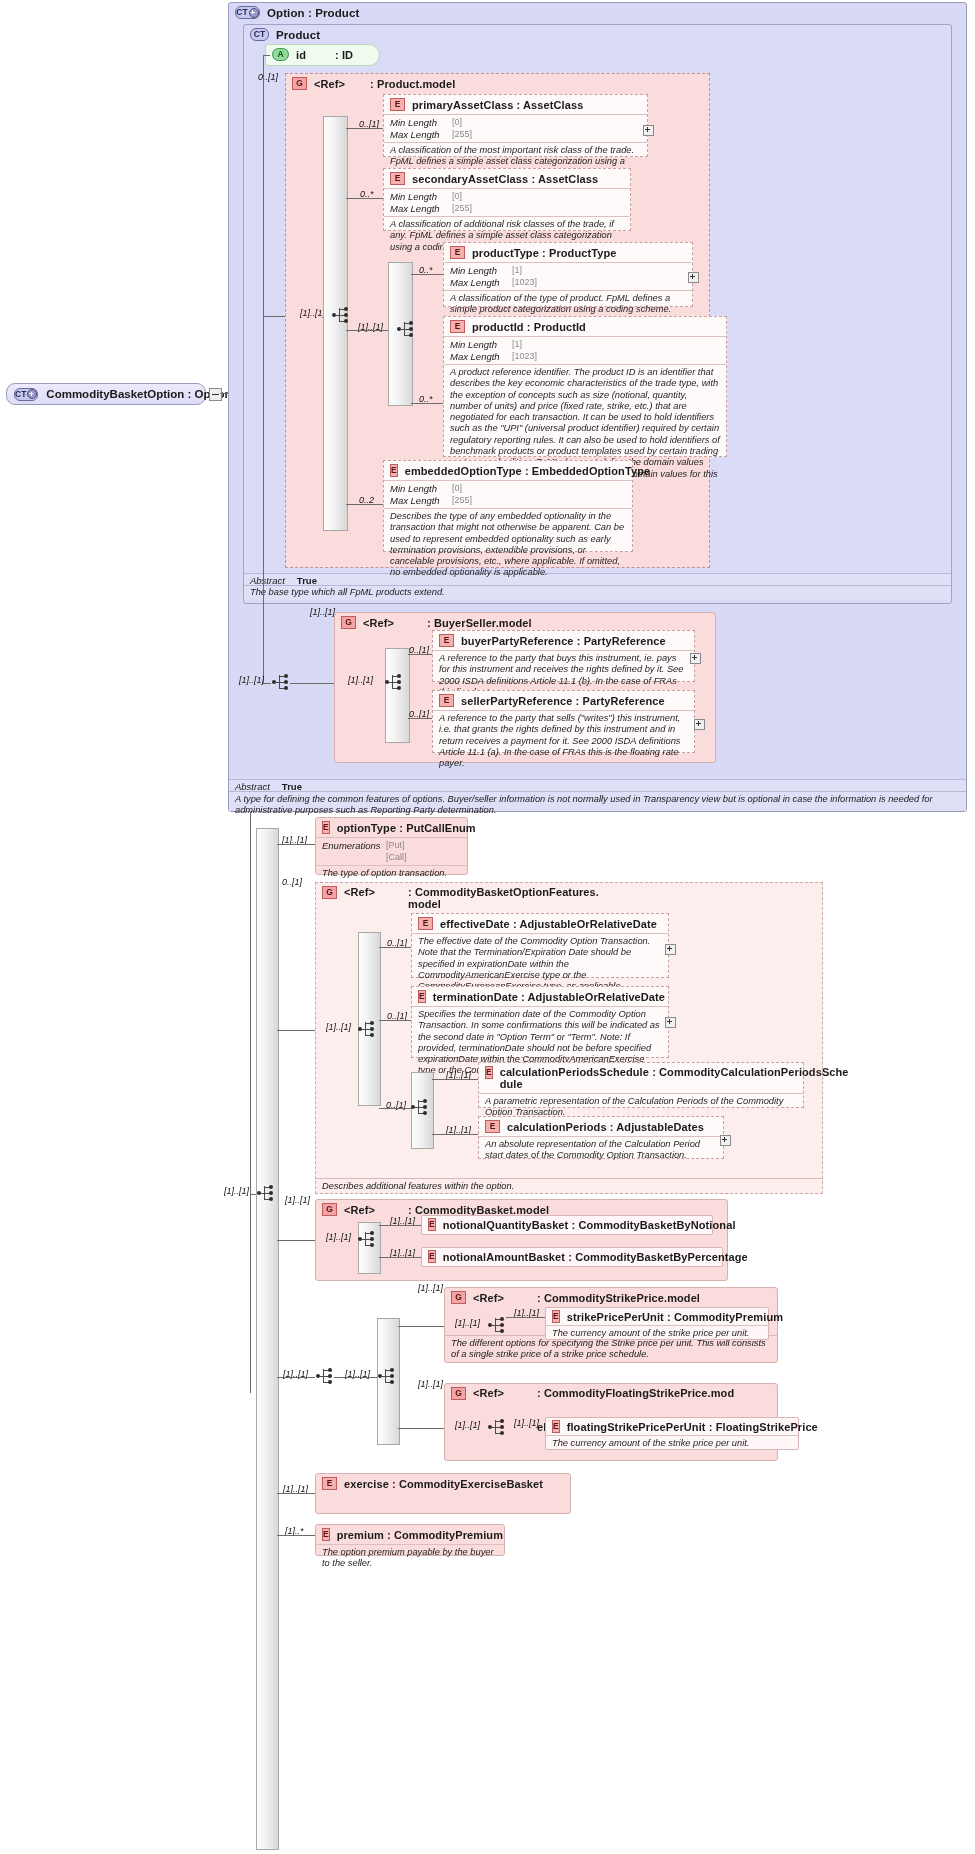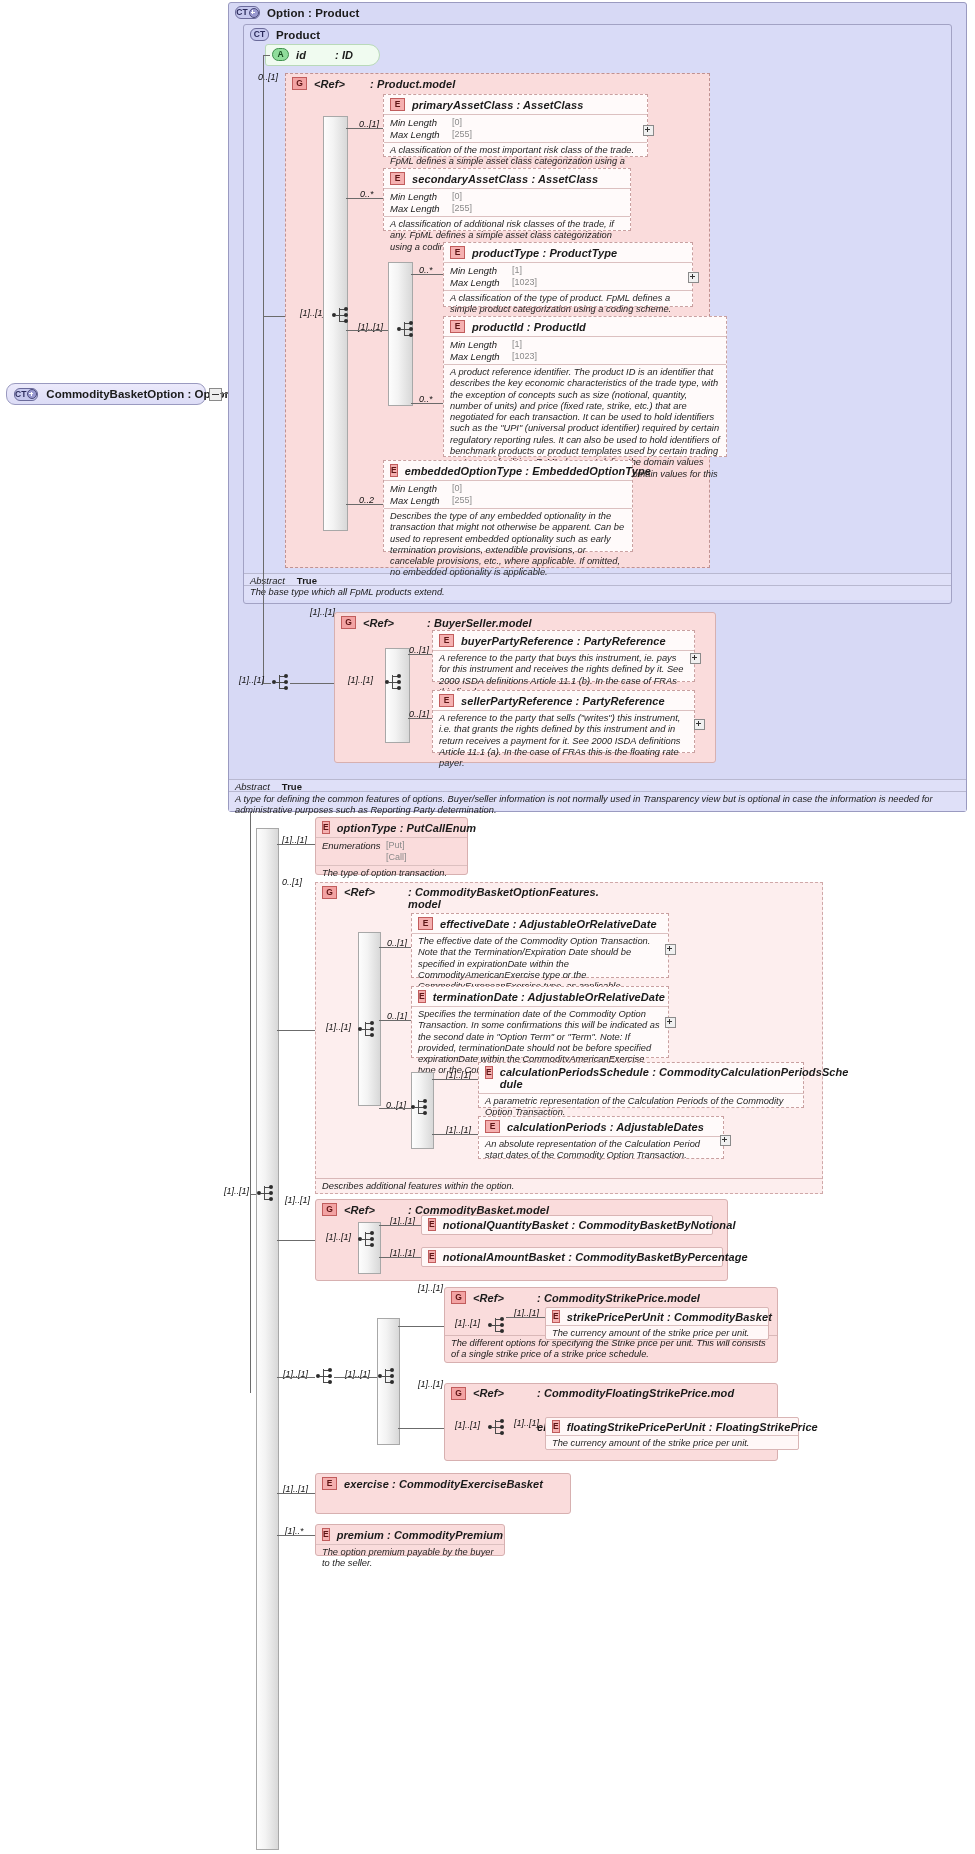--- a/index.html
+++ b/index.html
@@ -19,21 +19,21 @@
   .panel-ct2{background:#d9dbf7;border:1px solid #a2a2c4;}
   .panel-dashed-red{background:#fadcdc;border:1px dashed #c09292;}
   .panel-solid-red{background:#fadcdc;border:1px solid #d7b0b0;border-radius:3px;}
   .panel-lightred{background:#fdeeee;border:1px dashed #d0a8a8;}
   .panel-white-dashed{background:#fffafa;border:1px dashed #c9a0a0;}
   .panel-white-solid{background:#fff7f7;border:1px solid #d9b5b5;border-radius:2px;}
 
   
   .hdr{display:flex;align-items:center;gap:7px;padding:3px 6px;}
   .hdr .ttl{font-weight:bold;font-size:11.5px;letter-spacing:.1px;white-space:nowrap;}
-  .hdr .ttl.small{font-size:11px;font-style:italic;}
+  .hdr .ttl.small{font-size:11px;}
 
   
   .badge{display:inline-flex;align-items:center;justify-content:center;
          font-size:8.5px;font-weight:bold;line-height:1;box-sizing:border-box;}
   .badge-ct{width:25px;height:13px;border:1px solid #6a6a9a;border-radius:6px;
             background:#c6c8ee;color:#2a2a5a;gap:1px;}
   .badge-ct .plus{display:inline-block;width:8px;height:8px;border:1px solid #4a4a7a;
             background:#9a9ad0;border-radius:50%;position:relative;}
   .badge-ct .plus:before,.badge-ct .plus:after{content:"";position:absolute;background:#fff;}
   .badge-ct .plus:before{left:1px;top:3px;width:4px;height:1px;}
@@ -568,21 +568,21 @@
     <div class="arm" style="top:9px;"></div>
       <div class="d" style="top:7px;"></div>
     <div class="arm" style="top:15px;"></div>
       <div class="d" style="top:13px;"></div>
   </div>
   <div class="card" style="left:455px;top:1318px;">[1]..[1]</div>
 
   <div class="abs panel-white-solid" style="left:545px;top:1307px;width:224px;height:33px;">
     <div class="hdr" style="padding:2px 6px;">
       <span class="badge badge-e">E</span>
-      <span class="ttl small">strikePricePerUnit : CommodityBasket</span>
+      <span class="ttl small">strikePricePerUnit : CommodityPremium</span>
     </div>
     <div class="doc">The currency amount of the strike price per unit.</div>
   </div>
   <div class="card" style="left:514px;top:1308px;">[1]..[1]</div>
   <div class="ln lnh" style="left:506px;top:1317px;width:39px;"></div>
 
   <div class="abs panel-solid-red" style="left:444px;top:1383px;width:334px;height:78px;">
     <div class="hdr" style="padding:3px 6px;align-items:flex-start;">
       <span class="badge badge-g">G</span>
       <span class="ttl small">&lt;Ref&gt;</span>

